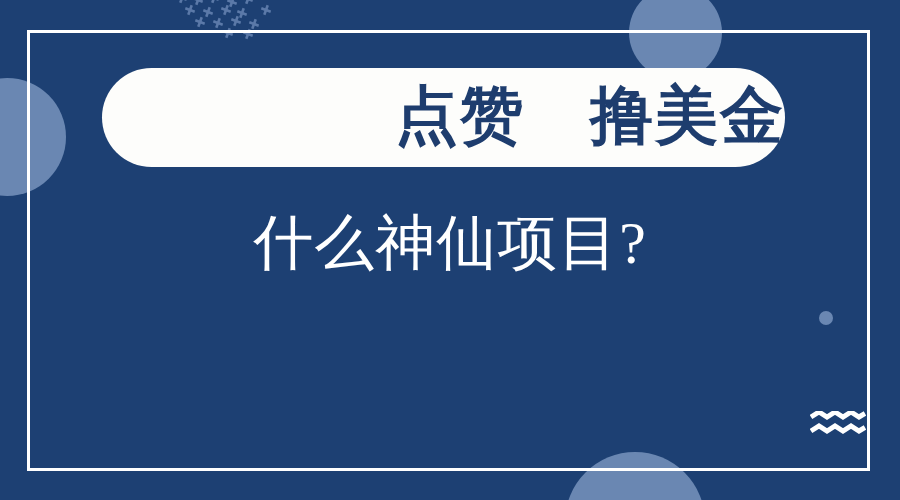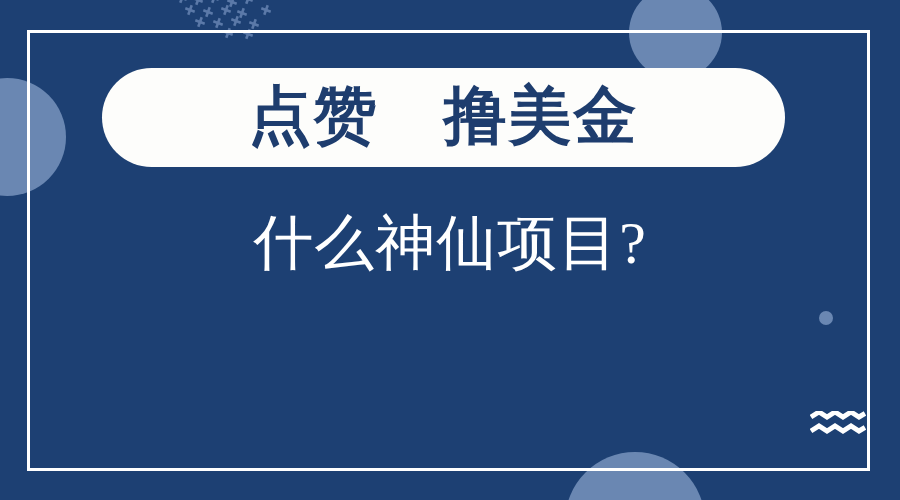--- a/index.html
+++ b/index.html
@@ -89,21 +89,21 @@
   #title-pill {
     position: absolute;
     left: 102px;
     top: 68px;
     width: 683px;
     height: 99px;
     background: #fdfdfb;
     border-radius: 52px;
     display: flex;
     align-items: center;
-    justify-content: center;
+    justify-content: flex-end;
   }
   #title-text {
     color: #1e3d6e;
     font-size: 63px;
     font-weight: bold;
     letter-spacing: 2px;
     line-height: 1;
     white-space: pre;
     font-family: "Liberation Sans", "DejaVu Sans", sans-serif;
     transform: translateY(-2px);

